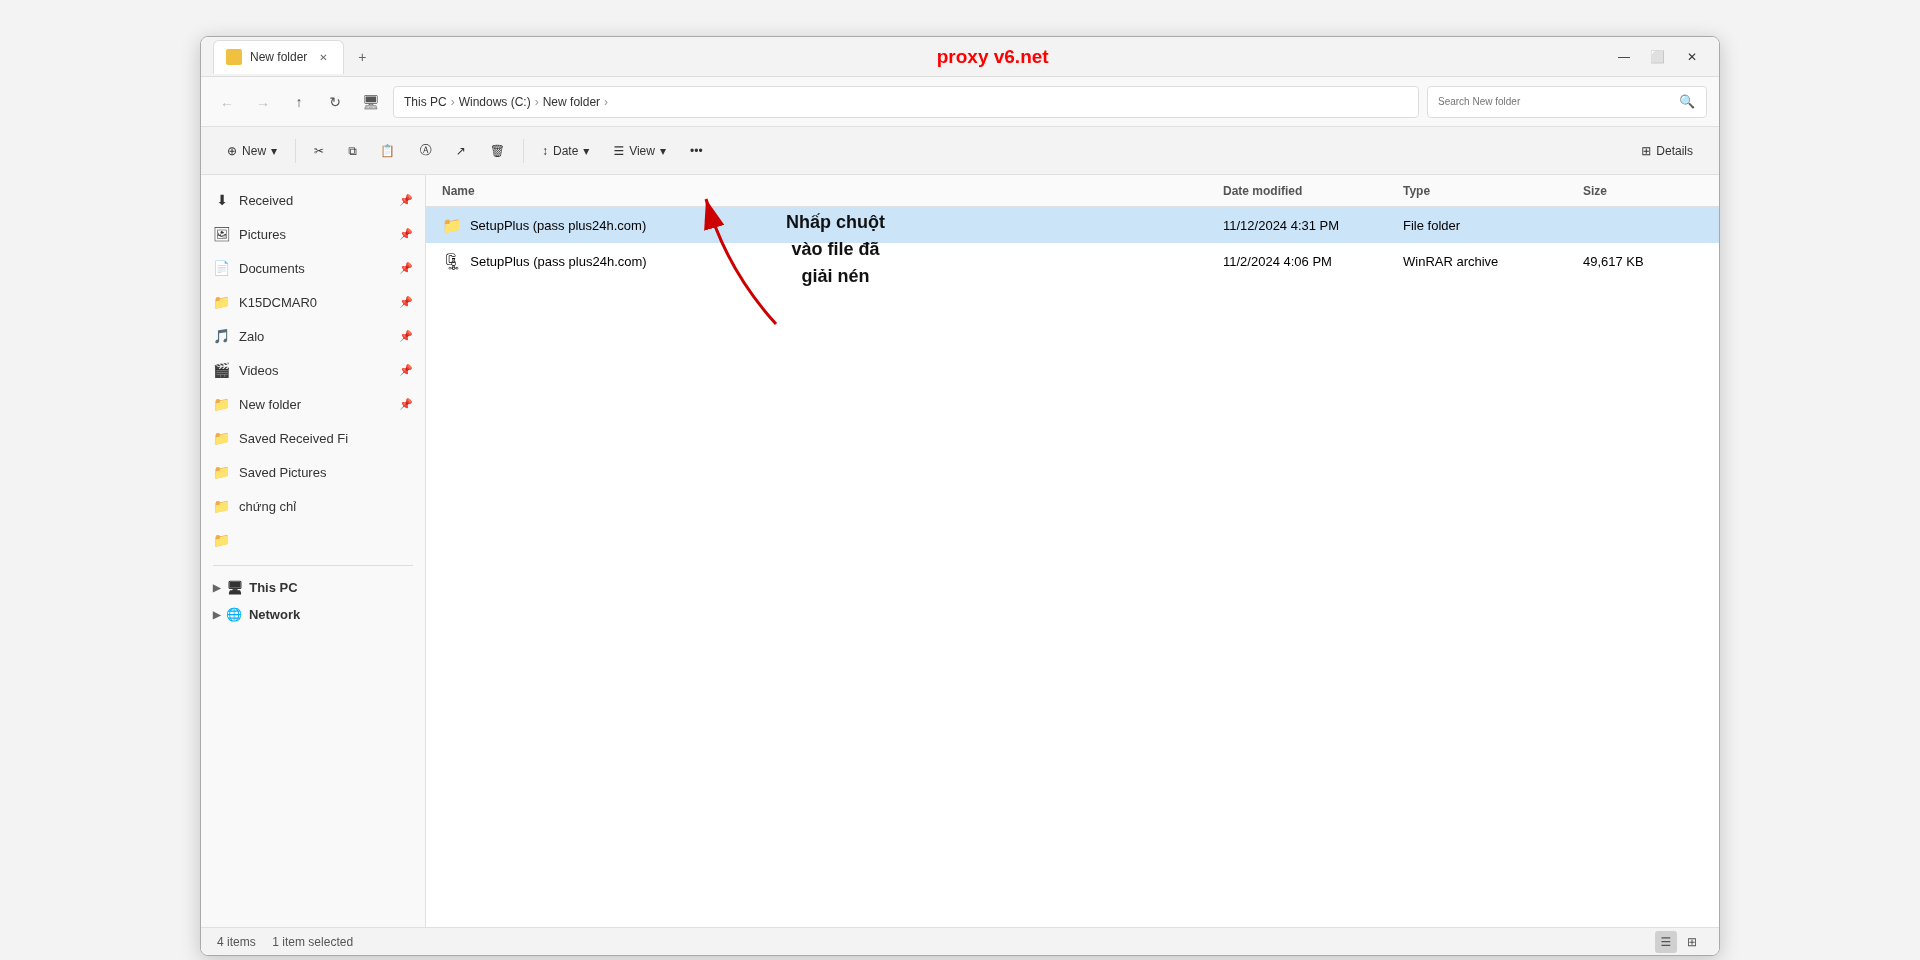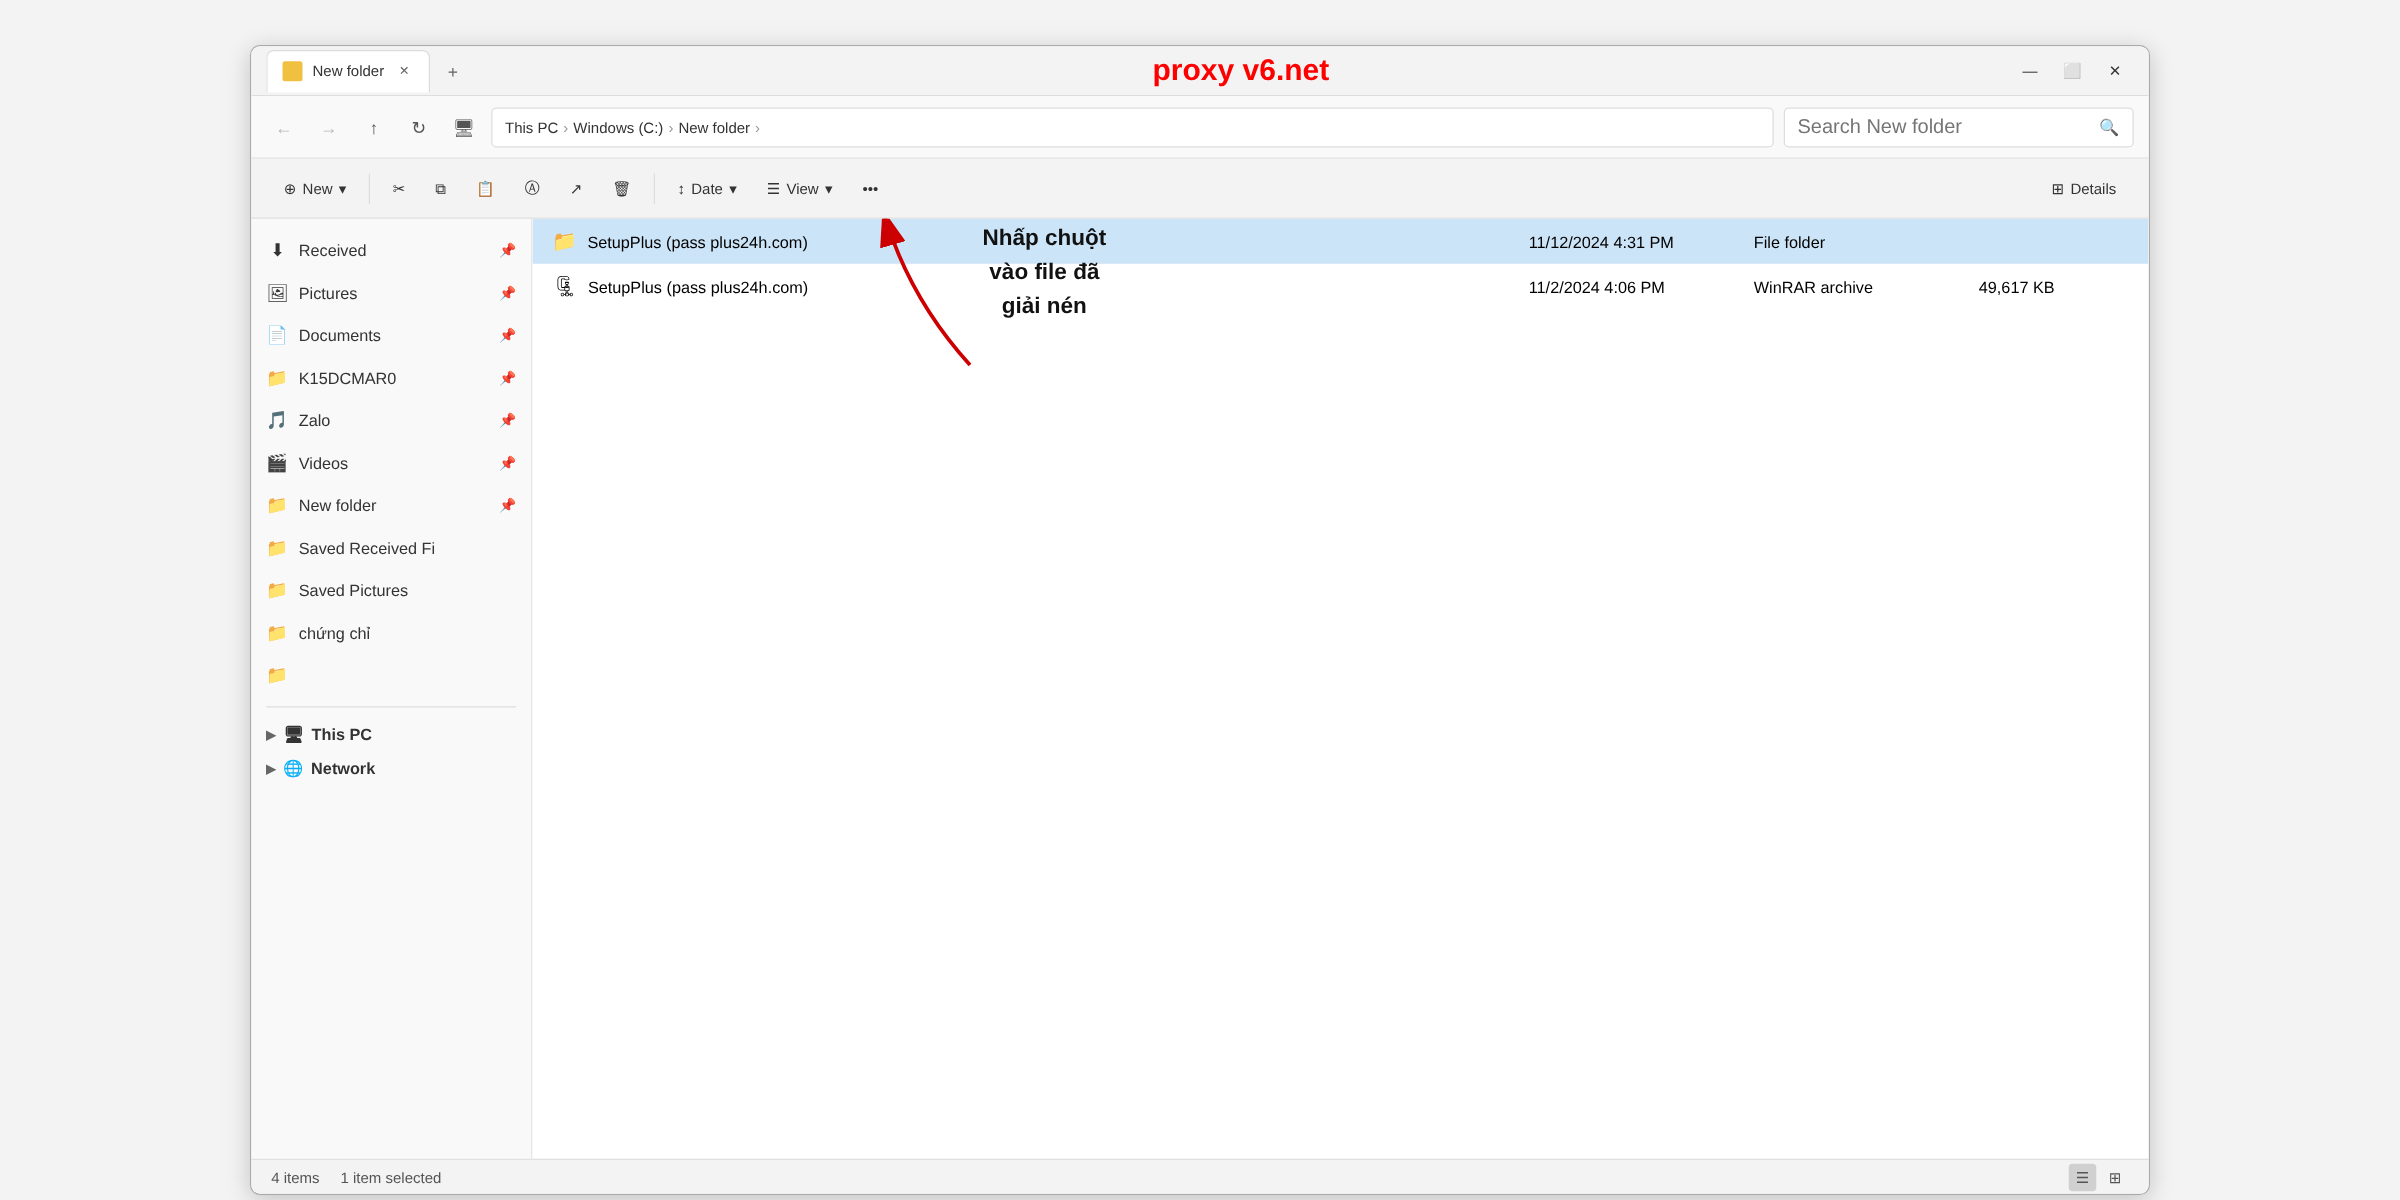--- a/index.html
+++ b/index.html
@@ -76,21 +76,21 @@
       justify-content: center;
       border-radius: 4px;
       cursor: pointer;
       color: #666;
       font-size: 14px;
       margin-left: 4px;
     }
     .title-center {
       flex: 1;
       text-align: center;
-      font-size: 24px;
+      font-size: 19px;
       font-weight: bold;
       color: #ff0000;
       font-family: Arial, sans-serif;
     }
     .window-controls {
       display: flex;
       gap: 4px;
     }
     .win-btn {
       width: 30px;
@@ -150,21 +150,21 @@
       border-radius: 4px;
       display: flex;
       align-items: center;
       padding: 0 10px;
       gap: 6px;
     }
     .search-box input {
       border: none;
       outline: none;
       flex: 1;
-      font-size: 16px;
+      font-size: 10px;
       color: #999;
       background: transparent;
     }
     .search-icon { color: #666; font-size: 13px; }
 
     
     .toolbar {
       height: 48px;
       background: #f3f3f3;
       display: flex;
@@ -469,20 +469,26 @@
 
       <div class="sidebar-section">
         <span class="section-chevron">▶</span>
         <span>🌐</span>
         <span>Network</span>
       </div>
     </div>
 
     <div class="file-area">
 
+      <div class="file-list-header">
+        <div class="col-header">Name</div>
+        <div class="col-header">Date modified</div>
+        <div class="col-header">Type</div>
+        <div class="col-header">Size</div>
+      </div>
 
       <div class="file-row selected">
         <div class="file-name-cell">
           <span class="file-type-icon folder-row-icon">📁</span>
           <span>SetupPlus (pass plus24h.com)</span>
         </div>
         <div>11/12/2024 4:31 PM</div>
         <div>File folder</div>
         <div></div>
       </div>

